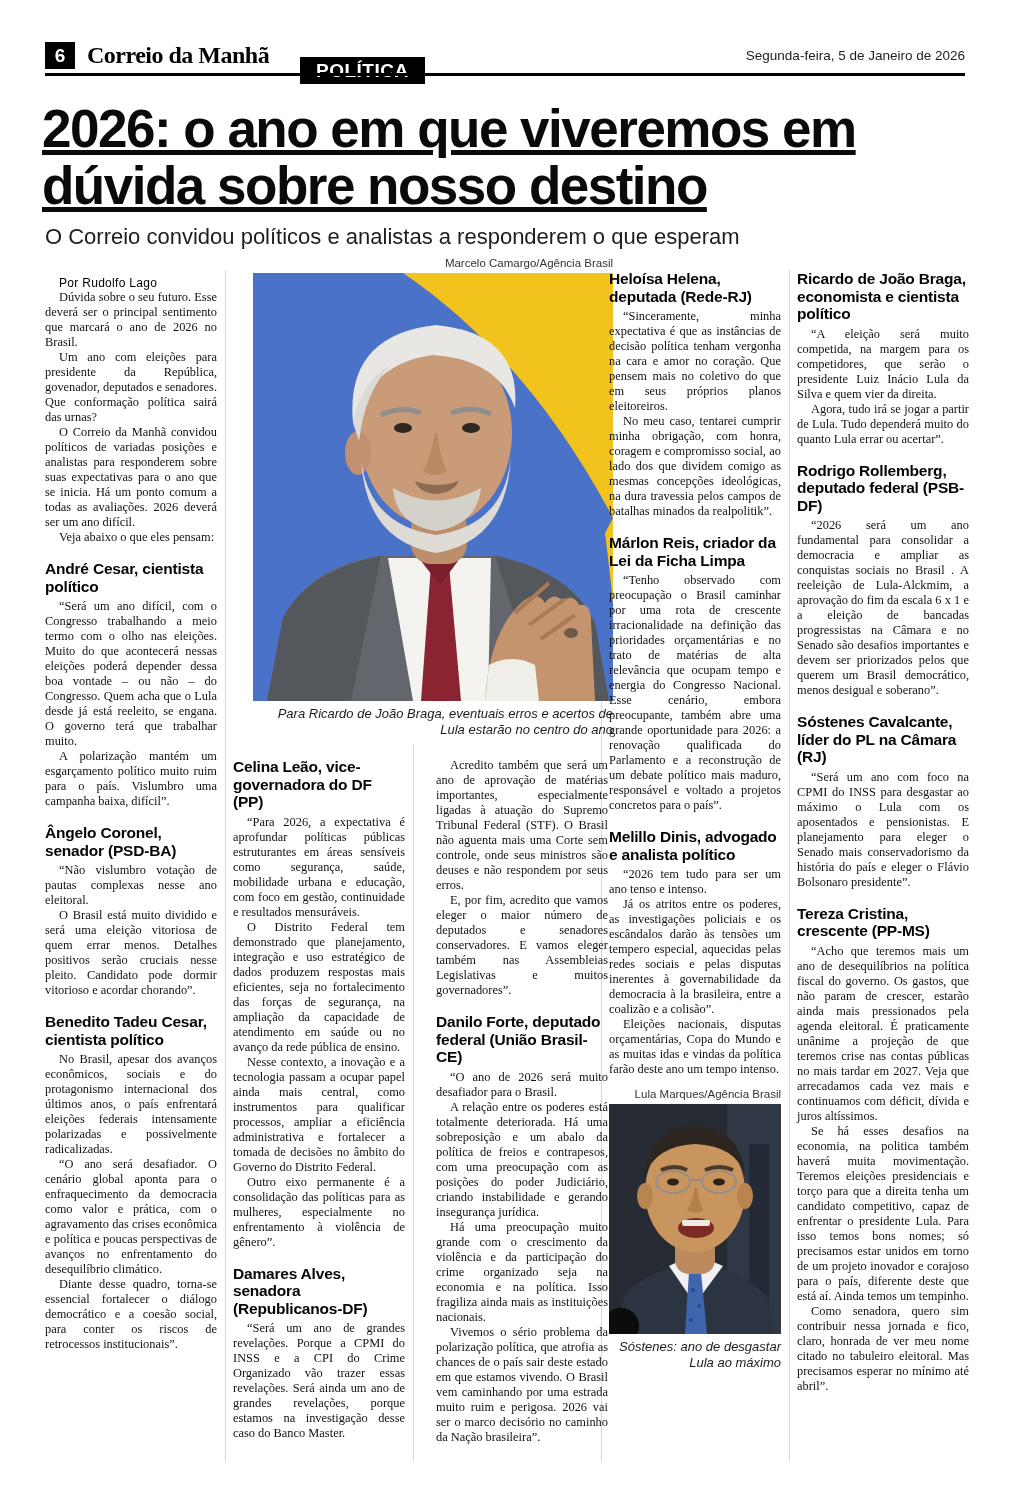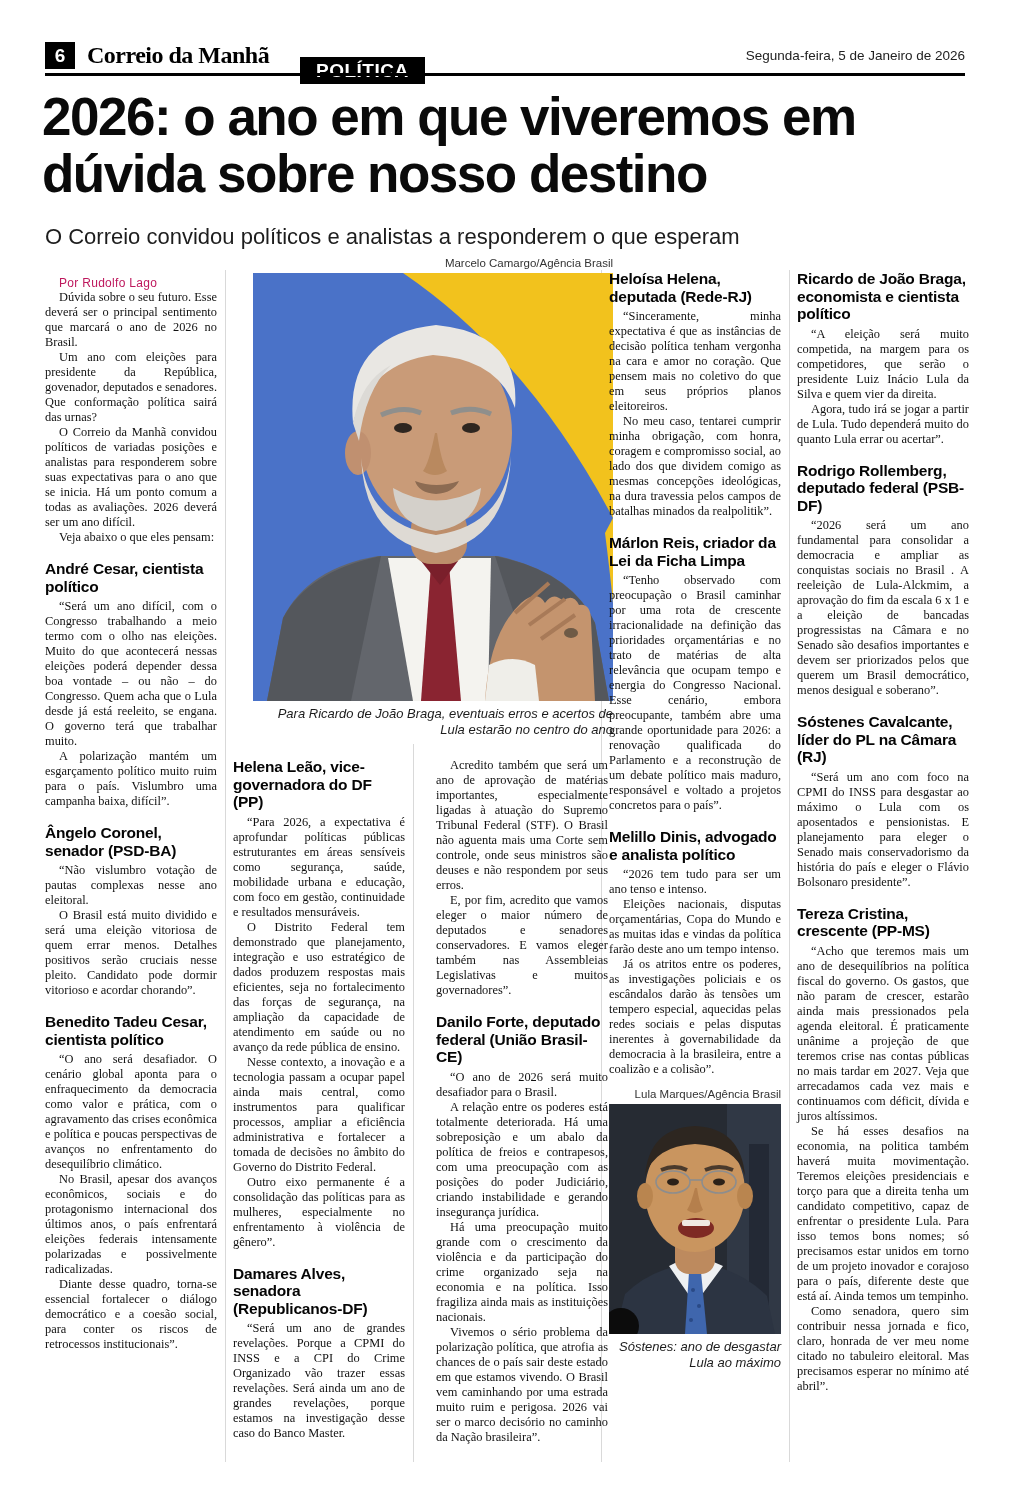--- a/index.html
+++ b/index.html
@@ -9,33 +9,33 @@
   .hdr{position:absolute;left:45px;top:42px;width:920px;height:30px;}
   .pagenum{position:absolute;left:0;top:0;width:30px;height:27px;background:#000;color:#fff;
            font:bold 19px/27px "Liberation Sans",sans-serif;text-align:center;}
   .masthead{position:absolute;left:42px;top:-1px;font:bold 24px/28px "Liberation Serif",serif;
             letter-spacing:-0.5px;color:#000;}
   .sectionbox{position:absolute;left:255px;top:0;background:#000;color:#fff;
               font:bold 19px/27px "Liberation Sans",sans-serif;padding:0 16px;letter-spacing:0.5px;margin-top:15px;}
   .dateline{position:absolute;right:0;top:6px;font:13.5px "Liberation Sans",sans-serif;color:#222;}
   .rule{position:absolute;left:45px;top:73px;width:920px;height:3px;background:#000;}
   
-  .headline{position:absolute;left:42px;top:88px;width:940px;
-            font:bold 53px/57px "Liberation Sans",sans-serif;letter-spacing:-1.5px;color:#0a0a0a;}
+  .headline{position:absolute;left:42px;top:100px;width:940px;
+            font:bold 53px/57px "Liberation Sans",sans-serif;letter-spacing:-1.5px;color:#0a0a0a;text-decoration:underline;}
   .deck{position:absolute;left:45px;top:224px;width:900px;
         font:22px/26px "Liberation Sans",sans-serif;color:#1d1d1d;}
   
   .col{position:absolute;width:172px;font:12.4px/15px "Liberation Serif",serif;text-align:justify;}
   #col1{left:45px;top:276px;}
   #col2{left:233px;top:758px;}
   #col3{left:436px;top:758px;}
   #col4{left:609px;top:270px;}
   #col5{left:797px;top:270px;}
   .vline{position:absolute;top:270px;height:1192px;width:1px;background:#d9d9d9;}
-  .byline{font:12px/14px "Liberation Sans",sans-serif;color:#be185d;letter-spacing:0.3px;margin:0 0 16px 0;}
+  .byline{font:12px/14px "Liberation Sans",sans-serif;color:#000000;letter-spacing:0.3px;margin:0 0 16px 0;}
   .col p{margin:0;text-indent:14px;}
   .col h3{font:bold 15.5px/17.5px "Liberation Sans",sans-serif;color:#050505;
           margin:15px 0 4px 0;text-align:left;letter-spacing:-0.2px;}
   .col h3.first{margin-top:0;}
   
   .photoblock{position:absolute;}
   #lulablock{left:233px;top:256px;width:360px;padding-left:20px;}
   .credit{font:11.5px/14px "Liberation Sans",sans-serif;color:#333;text-align:right;margin:0 0 3px 0;}
   .caption{font:italic 13px/16px "Liberation Sans",sans-serif;color:#1c1c1c;text-align:right;margin:5px 0 0 0;}
   .photo{display:block;}
@@ -114,27 +114,27 @@
     <p>Um ano com eleições para presidente da República, govenador, deputados e senadores. Que conformação política sairá das urnas?</p>
     <p>O Correio da Manhã convidou políticos de variadas posições e analistas para responderem sobre suas expectativas para o ano que se inicia. Há um ponto comum a todas as avaliações. 2026 deverá ser um ano difícil.</p>
     <p>Veja abaixo o que eles pensam:</p>
     <h3>André Cesar, cientista político</h3>
     <p>“Será um ano difícil, com o Congresso trabalhando a meio termo com o olho nas eleições. Muito do que acontecerá nessas eleições poderá depender dessa boa vontade – ou não – do Congresso. Quem acha que o Lula desde já está reeleito, se engana. O governo terá que trabalhar muito.</p>
     <p>A polarização mantém um esgarçamento político muito ruim para o país. Vislumbro uma campanha baixa, difícil”.</p>
     <h3>Ângelo Coronel, senador (PSD-BA)</h3>
     <p>“Não vislumbro votação de pautas complexas nesse ano eleitoral.</p>
     <p>O Brasil está muito dividido e será uma eleição vitoriosa de quem errar menos. Detalhes positivos serão cruciais nesse pleito. Candidato pode dormir vitorioso e acordar chorando”.</p>
     <h3>Benedito Tadeu Cesar, cientista político</h3>
+    <p>No Brasil, apesar dos avanços econômicos, sociais e do protagonismo internacional dos últimos anos, o país enfrentará eleições federais intensamente polarizadas e possivelmente radicalizadas.</p>
     <p>“O ano será desafiador. O cenário global aponta para o enfraquecimento da democracia como valor e prática, com o agravamento das crises econômica e política e poucas perspectivas de avanços no enfrentamento do desequilíbrio climático.</p>
-    <p>No Brasil, apesar dos avanços econômicos, sociais e do protagonismo internacional dos últimos anos, o país enfrentará eleições federais intensamente polarizadas e possivelmente radicalizadas.</p>
     <p>Diante desse quadro, torna-se essencial fortalecer o diálogo democrático e a coesão social, para conter os riscos de retrocessos institucionais”.</p>
   </div>
 
   <div class="col" id="col2">
-    <h3 class="first">Helena Leão, vice-governadora do DF (PP)</h3>
+    <h3 class="first">Celina Leão, vice-governadora do DF (PP)</h3>
     <p>“Para 2026, a expectativa é aprofundar políticas públicas estruturantes em áreas sensíveis como segurança, saúde, mobilidade urbana e educação, com foco em gestão, continuidade e resultados mensuráveis.</p>
     <p>O Distrito Federal tem demonstrado que planejamento, integração e uso estratégico de dados produzem respostas mais eficientes, seja no fortalecimento das forças de segurança, na ampliação da capacidade de atendimento em saúde ou no avanço da rede pública de ensino.</p>
     <p>Nesse contexto, a inovação e a tecnologia passam a ocupar papel ainda mais central, como instrumentos para qualificar processos, ampliar a eficiência administrativa e fortalecer a tomada de decisões no âmbito do Governo do Distrito Federal.</p>
     <p>Outro eixo permanente é a consolidação das políticas para as mulheres, especialmente no enfrentamento à violência de gênero”.</p>
     <h3>Damares Alves, senadora (Republicanos-DF)</h3>
     <p>“Será um ano de grandes revelações. Porque a CPMI do INSS e a CPI do Crime Organizado vão trazer essas revelações. Será ainda um ano de grandes revelações, porque estamos na investigação desse caso do Banco Master.</p>
   </div>
 
   <div class="col" id="col3">
     <p>Acredito também que será um ano de aprovação de matérias importantes, especialmente ligadas à atuação do Supremo Tribunal Federal (STF). O Brasil não aguenta mais uma Corte sem controle, onde seus ministros são deuses e não respondem por seus erros.</p>
@@ -147,22 +147,22 @@
   </div>
 
   <div class="col" id="col4">
     <h3 class="first">Heloísa Helena, deputada (Rede-RJ)</h3>
     <p>“Sinceramente, minha expectativa é que as instâncias de decisão política tenham vergonha na cara e amor no coração. Que pensem mais no coletivo do que em seus próprios planos eleitoreiros.</p>
     <p>No meu caso, tentarei cumprir minha obrigação, com honra, coragem e compromisso social, ao lado dos que dividem comigo as mesmas concepções ideológicas, na dura travessia pelos campos de batalhas minados da realpolitik”.</p>
     <h3>Márlon Reis, criador da Lei da Ficha Limpa</h3>
     <p>“Tenho observado com preocupação o Brasil caminhar por uma rota de crescente irracionalidade na definição das prioridades orçamentárias e no trato de matérias de alta relevância que ocupam tempo e energia do Congresso Nacional. Esse cenário, embora preocupante, também abre uma grande oportunidade para 2026: a renovação qualificada do Parlamento e a reconstrução de um debate político mais maduro, responsável e voltado a projetos concretos para o país”.</p>
     <h3>Melillo Dinis, advogado e analista político</h3>
     <p>“2026 tem tudo para ser um ano tenso e intenso.</p>
+    <p>Já os atritos entre os poderes, as investigações policiais e os escândalos darão às tensões um tempero especial, aquecidas pelas redes sociais e pelas disputas inerentes à governabilidade da democracia à la brasileira, entre a coalizão e a colisão”.</p>
     <p>Eleições nacionais, disputas orçamentárias, Copa do Mundo e as muitas idas e vindas da política farão deste ano um tempo intenso.</p>
-    <p>Já os atritos entre os poderes, as investigações policiais e os escândalos darão às tensões um tempero especial, aquecidas pelas redes sociais e pelas disputas inerentes à governabilidade da democracia à la brasileira, entre a coalizão e a colisão”.</p>
 
     <div class="sosblock">
       <div class="credit">Lula Marques/Agência Brasil</div>
       <svg class="photo" width="172" height="230" viewBox="0 0 172 230">
         <rect width="172" height="230" fill="#262b33"></rect>
         <rect x="118" y="0" width="54" height="230" fill="#303845"></rect>
         <rect x="140" y="40" width="20" height="190" fill="#232935"></rect>
 
         <path d="M6 230 L16 190 Q45 162 86 160 Q128 162 158 192 L166 230 Z" fill="#2c3442"></path>
 

